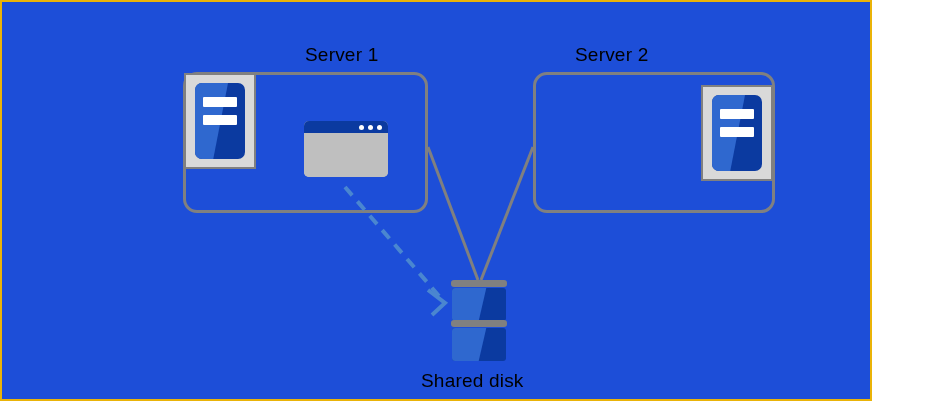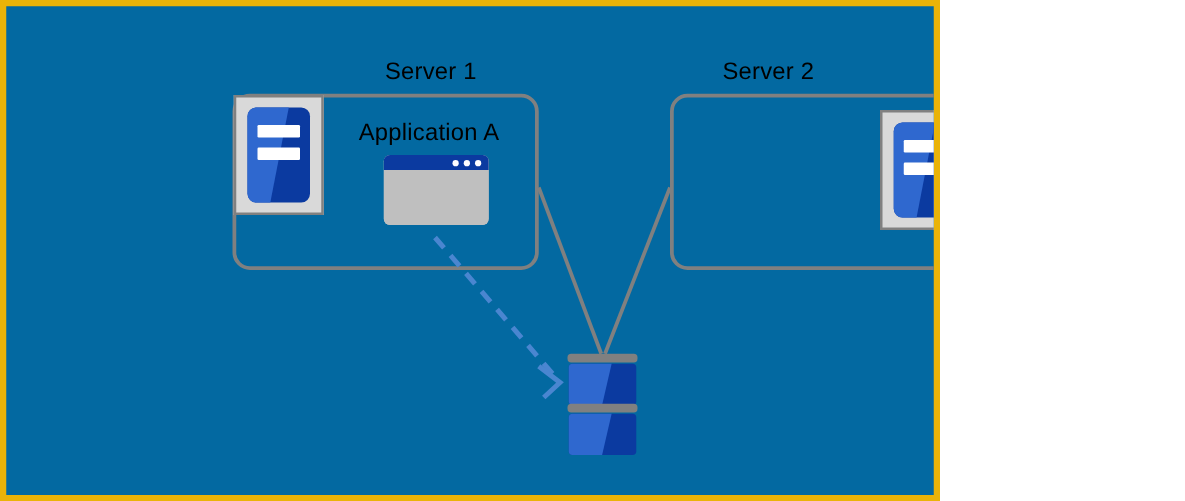--- a/index.html
+++ b/index.html
@@ -2,24 +2,24 @@
 <html><head>
 <meta charset="utf-8">
 <style>
   html, body {
     margin: 0;
     padding: 0;
     background: #ffffff;
   }
   #canvas {
     position: relative;
-    width: 752px;
+    width: 872px;
     height: 401px;
-    background: #0369a1;
-    border: 5px solid #eab308;
+    background: #1d4ed8;
+    border: 2px solid #eab308;
     box-sizing: border-box;
     overflow: hidden;
     font-family: "Liberation Sans", sans-serif;
   }
 
   
   .label {
     position: absolute;
     color: #000000;
     font-size: 19px;
@@ -176,21 +176,20 @@
   <div class="label" id="server1-label">Server 1</div>
 
   <div class="server-icon" id="server1-icon">
     <div class="server-tile">
       <div class="sheen"></div>
       <div class="bar bar-top"></div>
       <div class="bar bar-bot"></div>
     </div>
   </div>
 
-  <div class="label" id="app-a-label">Application A</div>
   <div id="app-window">
     <div class="titlebar">
       <div class="dot dot1"></div>
       <div class="dot dot2"></div>
       <div class="dot dot3"></div>
     </div>
     <div class="body"></div>
   </div>
 
   <div class="server-box" id="server2-box"></div>
@@ -207,20 +206,21 @@
   <div id="shared-disk">
     <div class="platter-bar bar-1"></div>
     <div class="platter p-1">
       <div class="sheen"></div>
     </div>
     <div class="platter-bar bar-2"></div>
     <div class="platter p-2">
       <div class="sheen"></div>
     </div>
   </div>
+  <div class="label" id="shared-disk-label">Shared disk</div>
 
   <svg id="lines" viewBox="0 0 948 401" xmlns="http://www.w3.org/2000/svg">
     <line x1="426" y1="145" x2="476" y2="278" stroke="#808080" stroke-width="3"></line>
     <line x1="531" y1="145" x2="479" y2="278" stroke="#808080" stroke-width="3"></line>
     <line x1="343" y1="185" x2="437" y2="294" stroke="#4a86d0" stroke-width="4" stroke-dasharray="11 8" stroke-linecap="butt"></line>
     <polyline points="426,288 443,301 430,313" fill="none" stroke="#4a86d0" stroke-width="4" stroke-linecap="butt" stroke-linejoin="miter"></polyline>
   </svg>
 
 </div>
 

